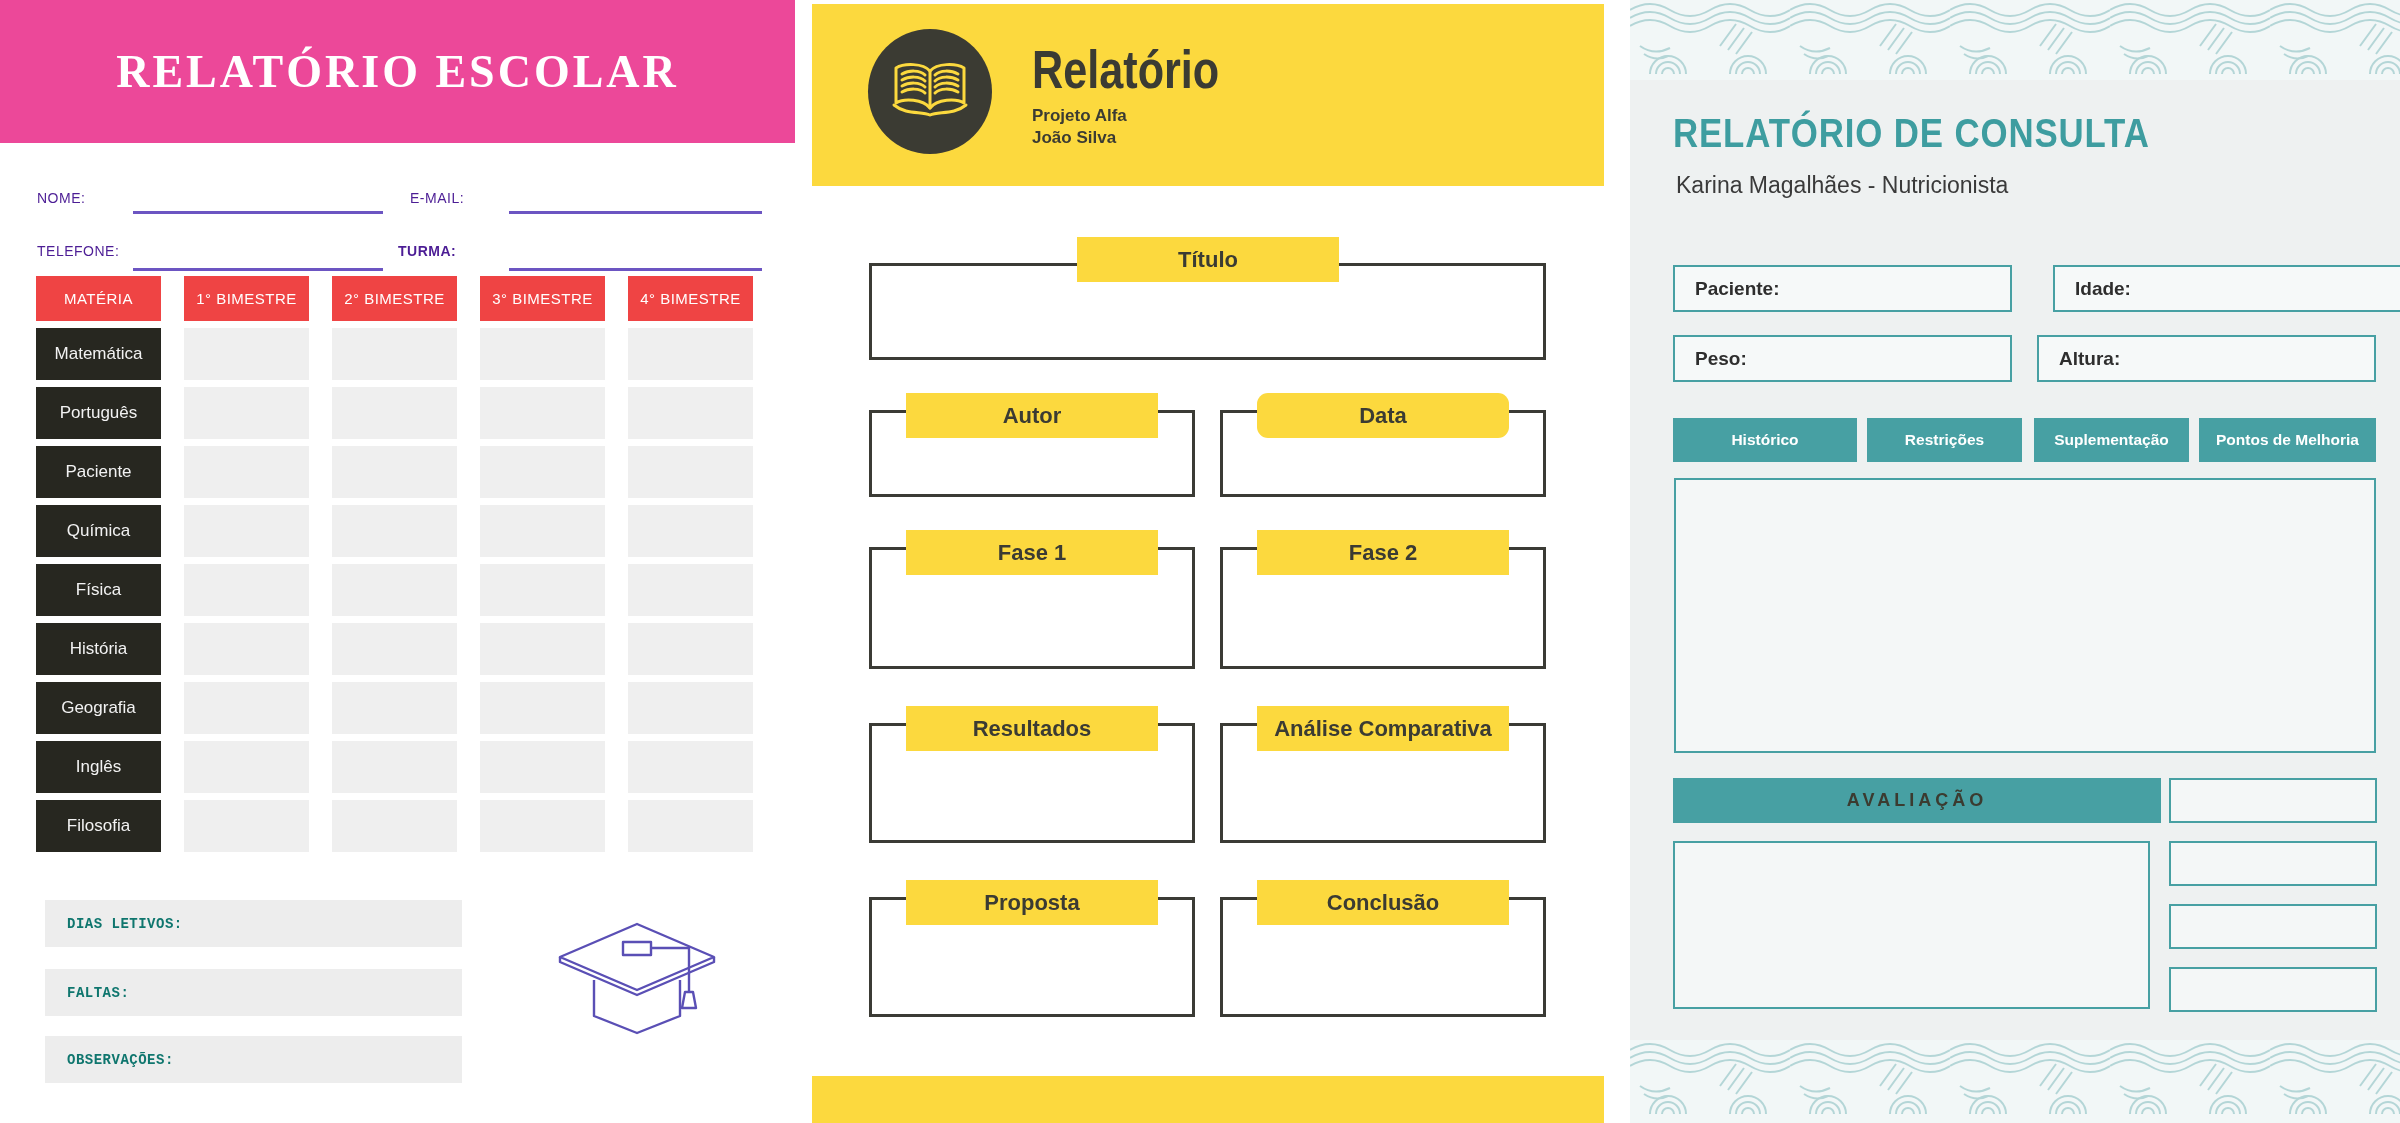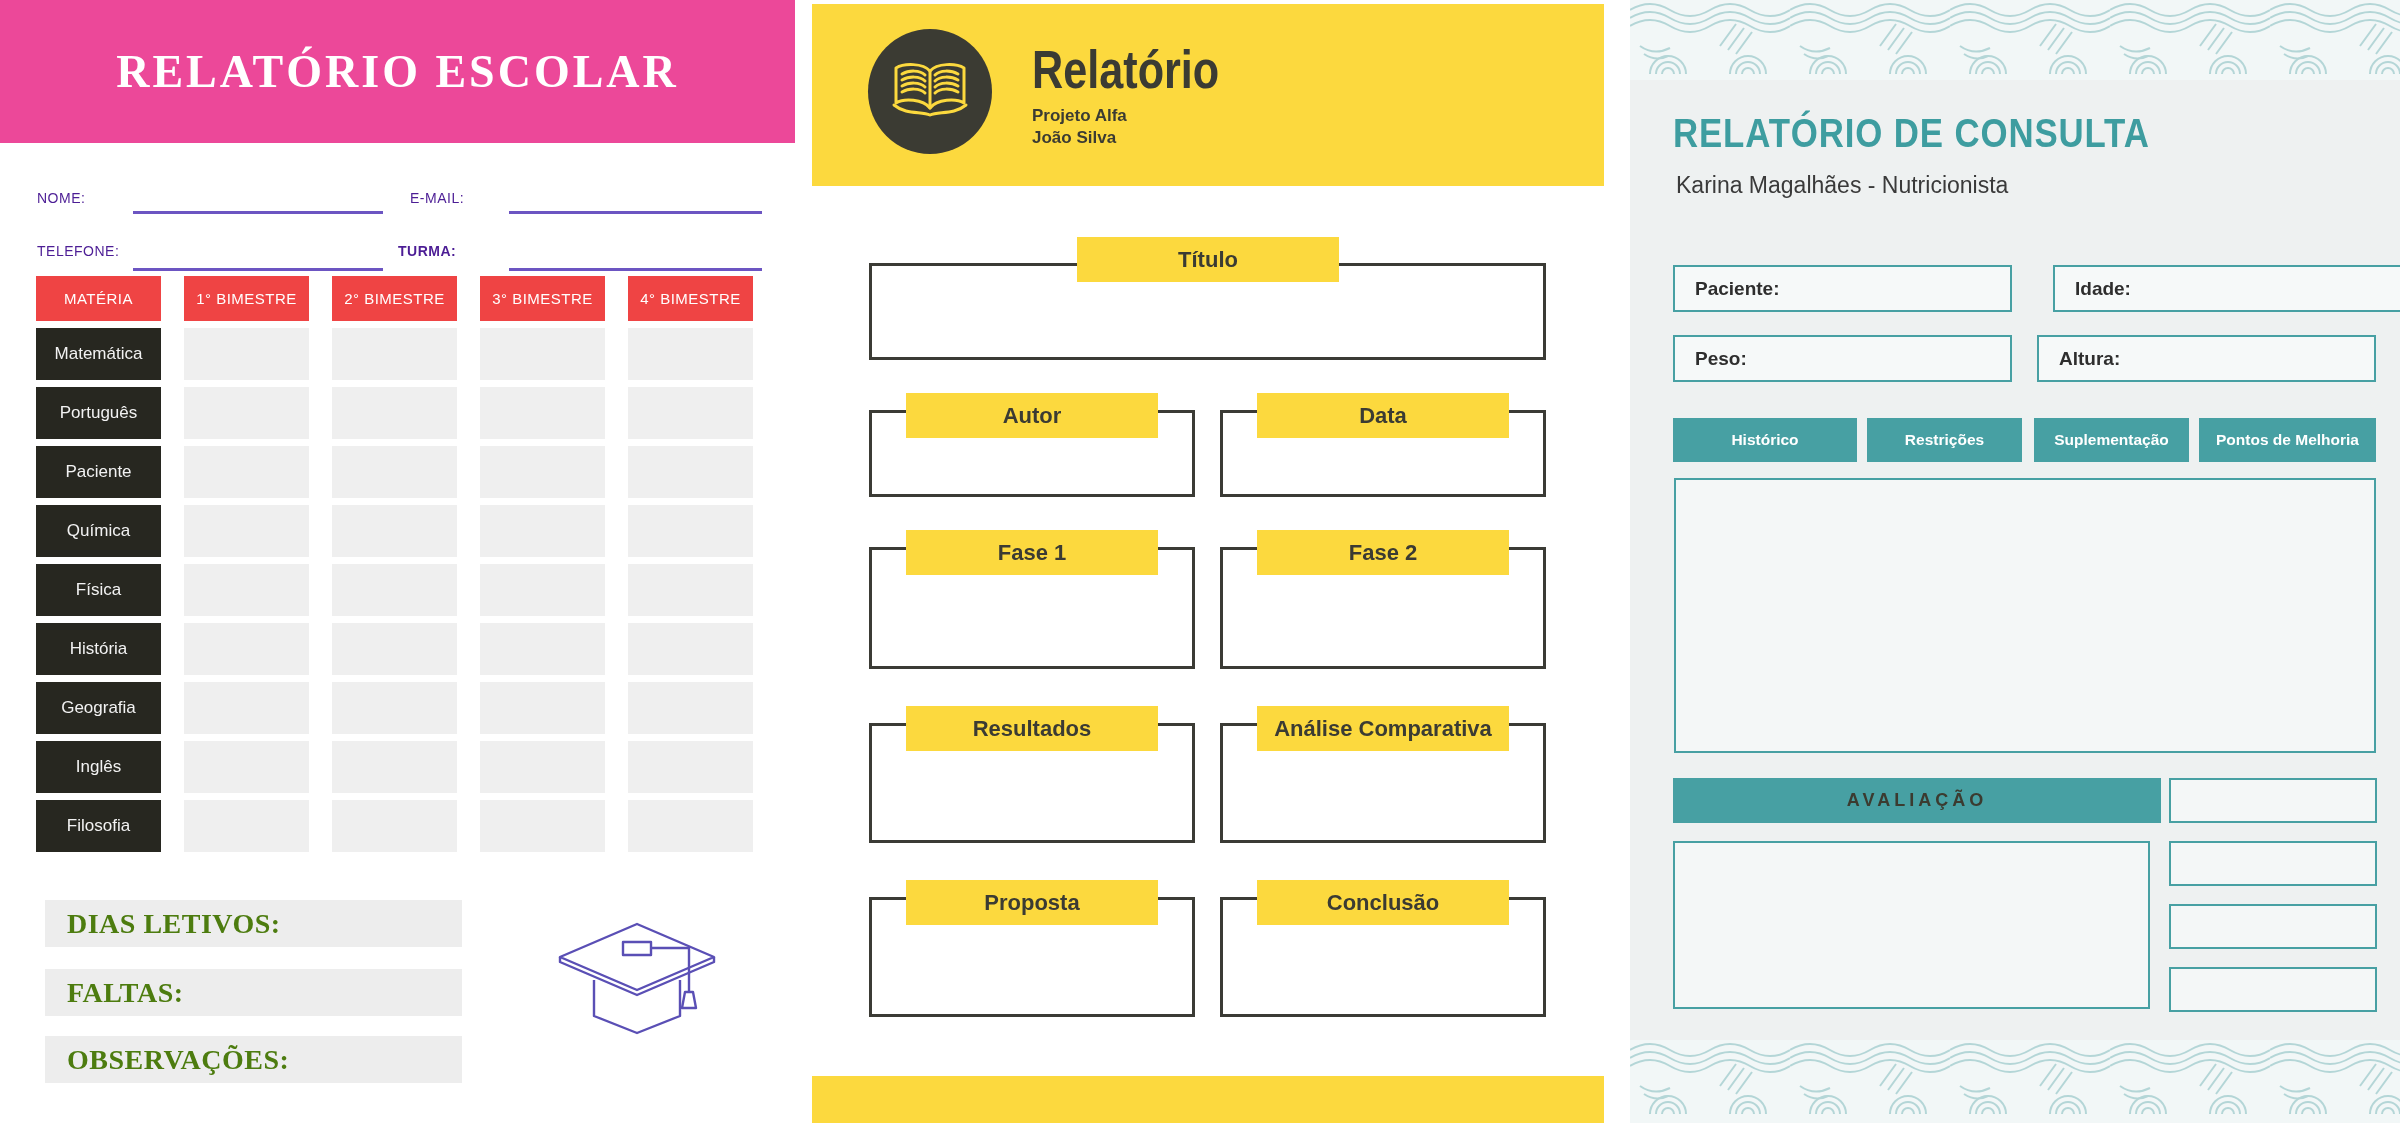--- a/index.html
+++ b/index.html
@@ -17,22 +17,22 @@
   .uline { height:3px; background:#6c55c2; }
   .tbl { left:36px; top:276px; width:719px; display:grid;
          grid-template-columns:125px 125px 125px 125px 125px; column-gap:23px; row-gap:7px; }
   .th { height:45px; background:#ef4444; color:#ffffff; font-size:15px; letter-spacing:0.5px;
         display:flex; align-items:center; justify-content:center; }
   .subj { height:52px; background:#272720; color:#f2f2f2; font-size:17px;
           display:flex; align-items:center; justify-content:center; }
   .grade { height:52px; background:#efefef; }
   .serifbox { left:45px; width:417px; height:47px; background:#ededed;
               display:flex; align-items:center; padding-left:22px;
-              font-family:Liberation Serif, serif; font-weight:bold; font-size:28px;
-              letter-spacing:0.5px; color:#4d7c0f; }
+              font-family:Liberation Mono, monospace; font-weight:bold; font-size:14px;
+              letter-spacing:0.5px; color:#0f766e; }
 
   
   .mid-header { left:812px; top:4px; width:792px; height:182px; background:#fcd93e; }
   .mid-circle { left:868px; top:29px; width:124px; height:125px; border-radius:50%;
                 background:#3b3b33; display:flex; align-items:center; justify-content:center; }
   .mid-title { left:1032px; top:38px; font-size:54px; font-weight:bold; color:#3b3b33;
                transform:scaleX(0.8); transform-origin:left top; white-space:nowrap; }
   .mid-sub { left:1032px; font-size:17px; font-weight:bold; color:#3b3b33; }
   .fbox { border:3px solid #3b3b35; background:#ffffff; }
   .flabel { background:#fcd93e; display:flex; align-items:center; justify-content:center;
@@ -175,21 +175,21 @@
   <div class="abs fbox" style="left:869px; top:263px; width:677px; height:97px;"></div>
   <div class="abs flabel" style="left:1077px; top:237px; width:262px; height:45px;">
       <span>Título</span>
     </div>
 
   <div class="abs fbox" style="left:869px; top:410px; width:326px; height:87px;"></div>
   <div class="abs flabel" style="left:906px; top:393px; width:252px; height:45px;">
       <span>Autor</span>
     </div>
   <div class="abs fbox" style="left:1220px; top:410px; width:326px; height:87px;"></div>
-  <div class="abs flabel" style="left:1257px; top:393px; width:252px; height:45px;">
+  <div class="abs flabel" style="left:1257px; top:393px; width:252px; height:45px;border-radius:11px;">
       <span>Data</span>
     </div>
 
   <div class="abs fbox" style="left:869px; top:547px; width:326px; height:122px;"></div>
   <div class="abs flabel" style="left:906px; top:530px; width:252px; height:45px;">
       <span>Fase 1</span>
     </div>
   <div class="abs fbox" style="left:1220px; top:547px; width:326px; height:122px;"></div>
   <div class="abs flabel" style="left:1257px; top:530px; width:252px; height:45px;">
       <span>Fase 2</span>

